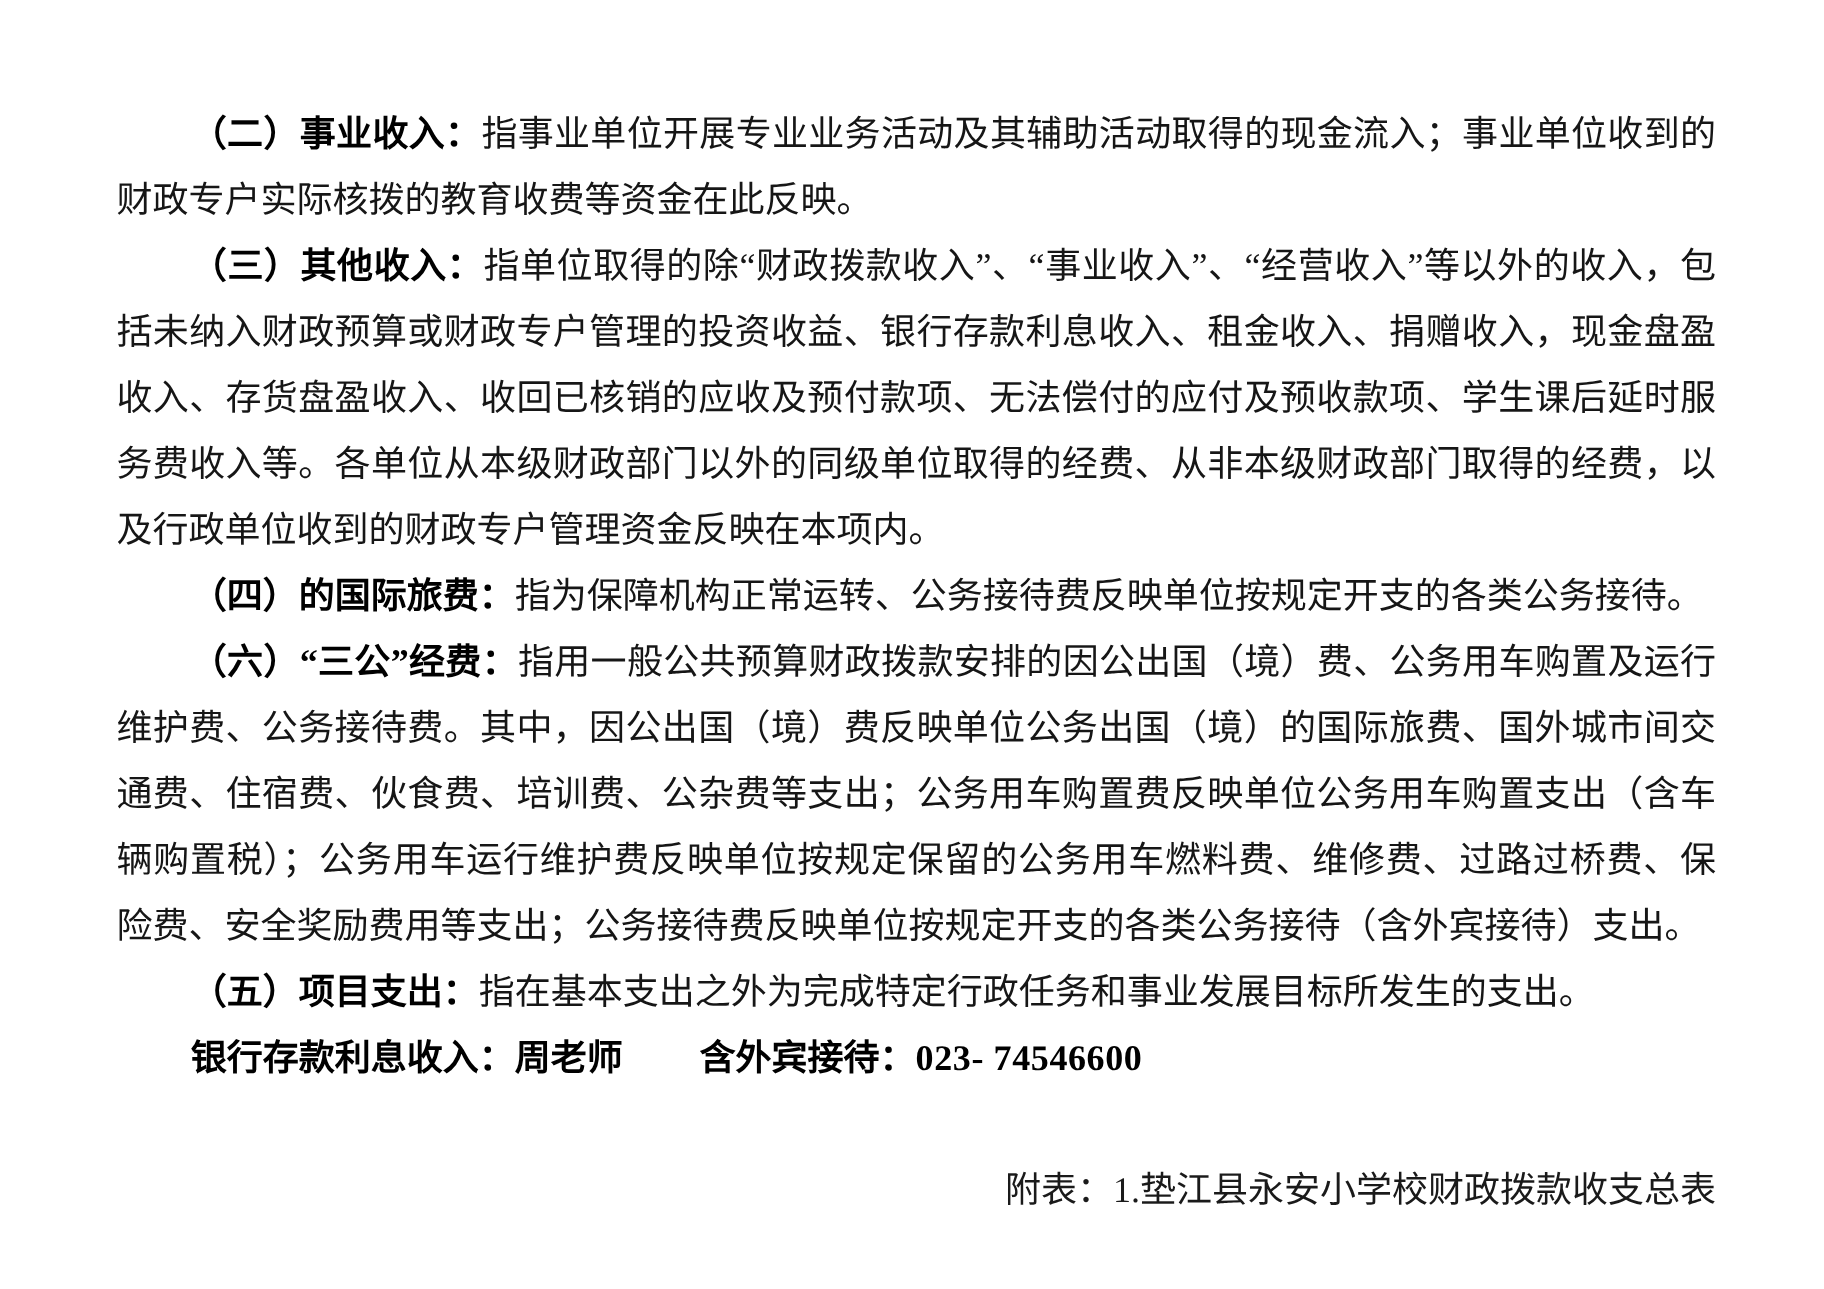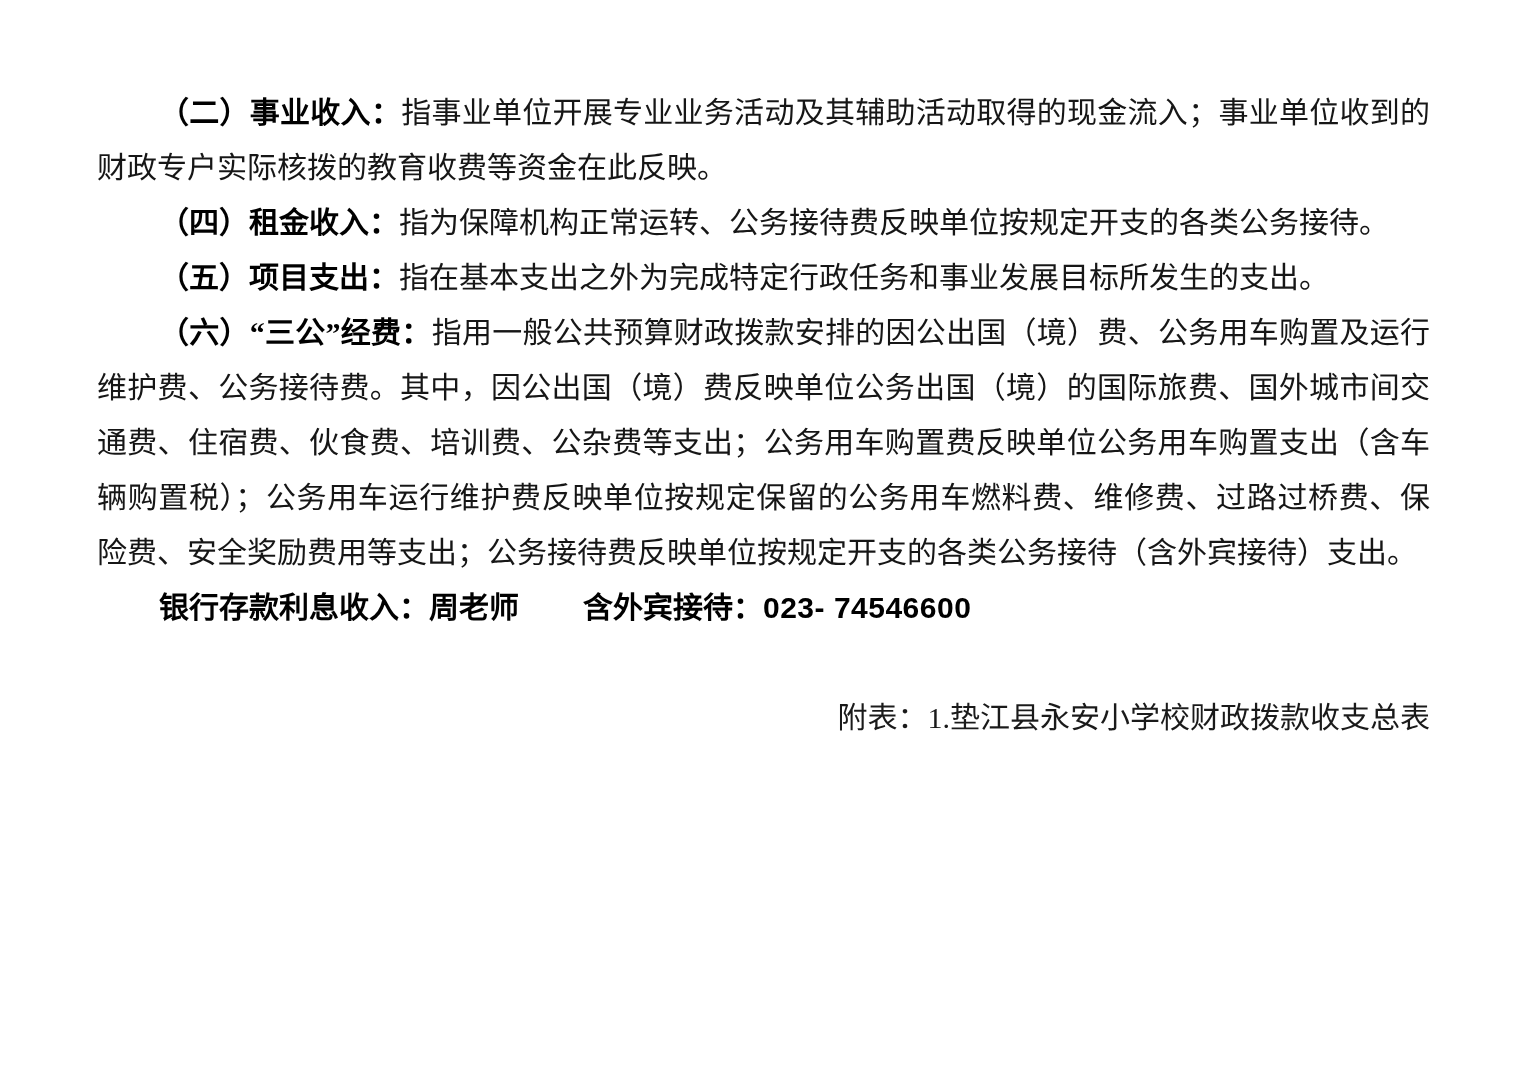--- a/index.html
+++ b/index.html
@@ -35,42 +35,43 @@
   .contact-line {
     font-weight: 700;
     color: #000000;
     text-align: left;
   }
   .contact-gap {
     display: inline-block;
     width: 64px;
   }
   .contact-phone {
-    font-family: Liberation Sans, sans-serif;
+    font-family: Liberation Serif, serif;
     font-weight: 700;
     letter-spacing: 0.5px;
   }
   .appendix-line {
     text-indent: 43px;
     margin-top: 55px !important;
     text-align: right;
     color: #1a1a1a;
   }
 </style>
 </head>
 <body>
 
 <div class="doc">
 
   <p><b class="para-heading">（二）事业收入：</b><span>指事业单位开展专业业务活动及其辅助活动取得的现金流入；事业单位收到的财政专户实际核拨的教育收费等资金在此反映。</span></p>
 
+  <p><b class="para-heading">（三）其他收入：</b><span>指单位取得的除“财政拨款收入”、“事业收入”、“经营收入”等以外的收入，包括未纳入财政预算或财政专户管理的投资收益、银行存款利息收入、租金收入、捐赠收入，现金盘盈收入、存货盘盈收入、收回已核销的应收及预付款项、无法偿付的应付及预收款项、学生课后延时服务费收入等。各单位从本级财政部门以外的同级单位取得的经费、从非本级财政部门取得的经费，以及行政单位收到的财政专户管理资金反映在本项内。</span></p>
 
-  <p><b class="para-heading">（四）租金收入：</b><span>指为保障机构正常运转、公务接待费反映单位按规定开支的各类公务接待。</span></p>
+  <p><b class="para-heading">（四）的国际旅费：</b><span>指为保障机构正常运转、公务接待费反映单位按规定开支的各类公务接待。</span></p>
+
+  <p><b class="para-heading">（六）“三公”经费：</b><span>指用一般公共预算财政拨款安排的因公出国（境）费、公务用车购置及运行维护费、公务接待费。其中，因公出国（境）费反映单位公务出国（境）的国际旅费、国外城市间交通费、住宿费、伙食费、培训费、公杂费等支出；公务用车购置费反映单位公务用车购置支出（含车辆购置税）；公务用车运行维护费反映单位按规定保留的公务用车燃料费、维修费、过路过桥费、保险费、安全奖励费用等支出；公务接待费反映单位按规定开支的各类公务接待（含外宾接待）支出。</span></p>
 
   <p><b class="para-heading">（五）项目支出：</b><span>指在基本支出之外为完成特定行政任务和事业发展目标所发生的支出。</span></p>
-
-  <p><b class="para-heading">（六）“三公”经费：</b><span>指用一般公共预算财政拨款安排的因公出国（境）费、公务用车购置及运行维护费、公务接待费。其中，因公出国（境）费反映单位公务出国（境）的国际旅费、国外城市间交通费、住宿费、伙食费、培训费、公杂费等支出；公务用车购置费反映单位公务用车购置支出（含车辆购置税）；公务用车运行维护费反映单位按规定保留的公务用车燃料费、维修费、过路过桥费、保险费、安全奖励费用等支出；公务接待费反映单位按规定开支的各类公务接待（含外宾接待）支出。</span></p>
 
   <p class="contact-line"><span>银行存款利息收入：周老师</span><span class="contact-gap"></span><span>含外宾接待：</span><span class="contact-phone">023- 74546600</span></p>
 
   <p class="appendix-line">附表：1.垫江县永安小学校财政拨款收支总表</p>
 
 </div>
 
 </body></html>

